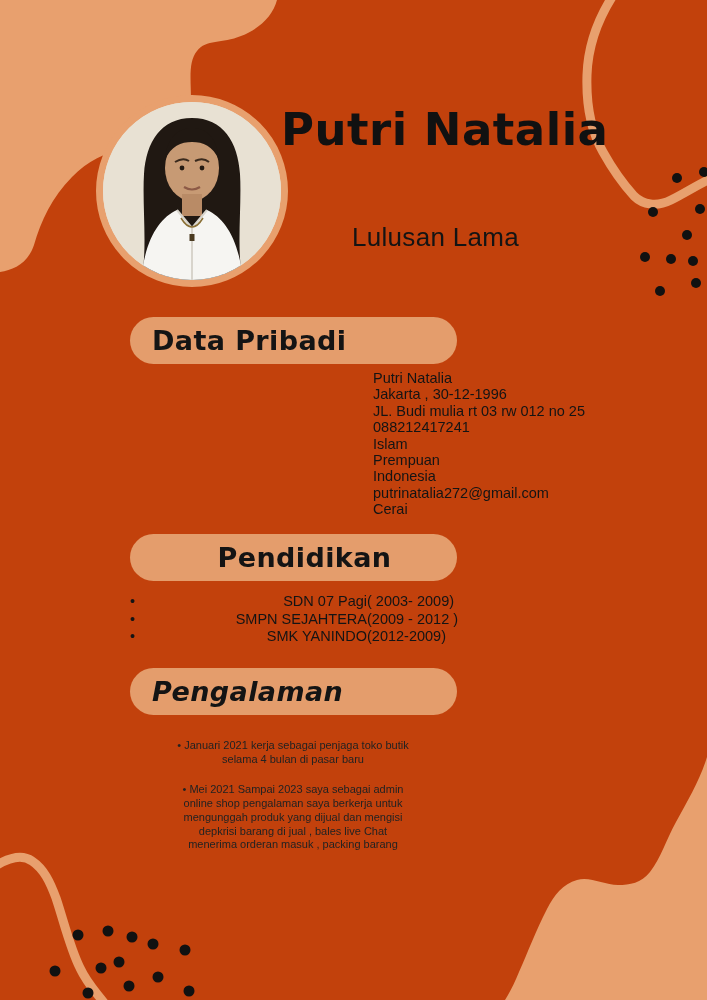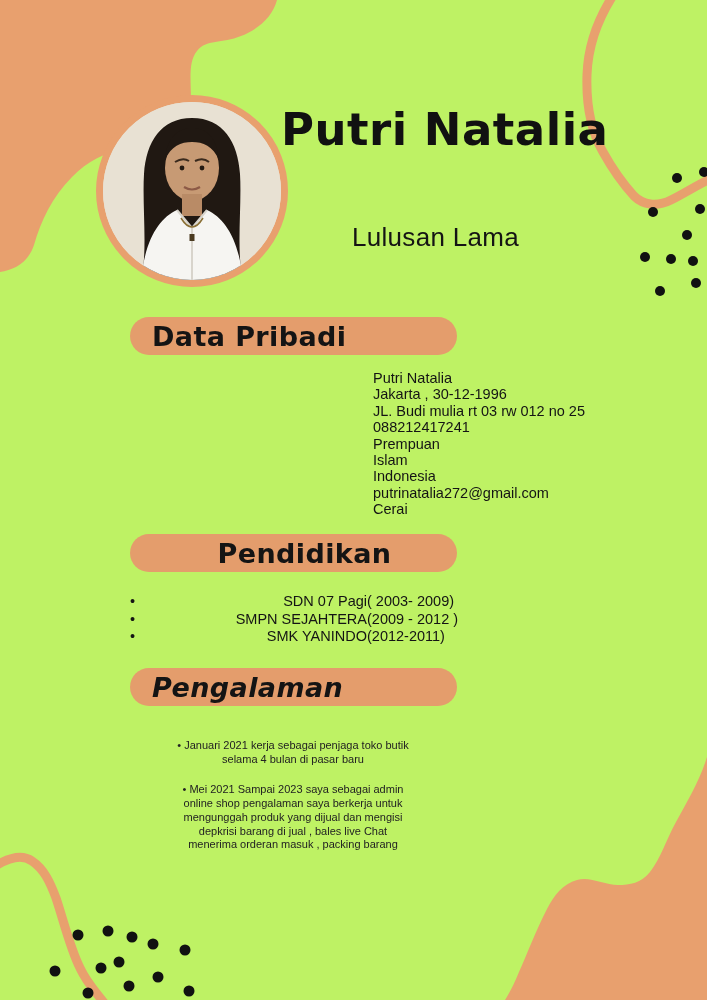--- a/index.html
+++ b/index.html
@@ -1,19 +1,19 @@
 <!DOCTYPE html>
 <html><head>
 <meta charset="utf-8">
 <style>
   html,body{margin:0;padding:0;background:#9a9a9a;}
   .page{
     position:relative;
     width:707px;height:1000px;
-    background:#bef264;
+    background:#c2410c;
     overflow:hidden;
     font-family:"Liberation Sans", sans-serif;
     color:#171717;
     margin:0 auto;
   }
   .deco{position:absolute;left:0;top:0;width:707px;height:1000px;pointer-events:none;}
 
   
   .photo-ring{
     position:absolute;left:96px;top:95px;width:178px;height:178px;
@@ -28,21 +28,21 @@
     font-size:45px;font-weight:800;letter-spacing:.5px;color:#111;
     white-space:nowrap;
   }
   .subtitle{
     position:absolute;left:352px;top:222px;
     font-size:26px;color:#141414;letter-spacing:.3px;white-space:nowrap;
   }
 
   
   .pill{
-    position:absolute;left:130px;width:327px;height:38px;
+    position:absolute;left:130px;width:327px;height:47px;
     background:#e49d6c;border-radius:26px;
     display:flex;align-items:center;padding-left:22px;box-sizing:border-box;
   }
   .pill span{
     font-family:"DejaVu Sans", sans-serif;
     font-size:27px;font-weight:800;color:#141414;letter-spacing:.4px;
   }
   .pill.personal{top:317px;}
   .pill.education{top:534px;justify-content:center;}
   .pill.experience{top:668px;font-style:italic;}
@@ -159,22 +159,22 @@
   <div class="subtitle">Lulusan Lama</div>
 
   <div class="pill personal">
     <span>Data Pribadi</span>
   </div>
   <div class="personal-lines">
     <div>Putri Natalia</div>
     <div>Jakarta , 30-12-1996</div>
     <div>JL. Budi mulia rt 03 rw 012 no 25</div>
     <div>088212417241</div>
+    <div>Islam</div>
     <div>Prempuan</div>
-    <div>Islam</div>
     <div>Indonesia</div>
     <div>putrinatalia272@gmail.com</div>
     <div>Cerai</div>
   </div>
 
   <div class="pill education">
     <span>Pendidikan</span>
   </div>
   <div class="edu-list">
     <div class="edu-row">
@@ -183,21 +183,21 @@
       <span class="edu-years">( 2003- 2009)</span>
     </div>
     <div class="edu-row">
       <span class="edu-bullet">•</span>
       <span class="edu-name">SMPN SEJAHTERA</span>
       <span class="edu-years">(2009 - 2012 )</span>
     </div>
     <div class="edu-row">
       <span class="edu-bullet">•</span>
       <span class="edu-name">SMK YANINDO</span>
-      <span class="edu-years">(2012-2011)</span>
+      <span class="edu-years">(2012-2009)</span>
     </div>
   </div>
 
   <div class="pill experience">
     <span>Pengalaman</span>
   </div>
   <div class="exp-list">
     <p class="exp-item">• Januari  2021 kerja sebagai penjaga toko butik selama 4 bulan di pasar baru</p>
     <p class="exp-item">• Mei 2021 Sampai 2023 saya sebagai admin online shop pengalaman saya berkerja untuk mengunggah produk yang dijual dan mengisi depkrisi barang di jual , bales live Chat menerima orderan masuk , packing barang</p>
   </div>

